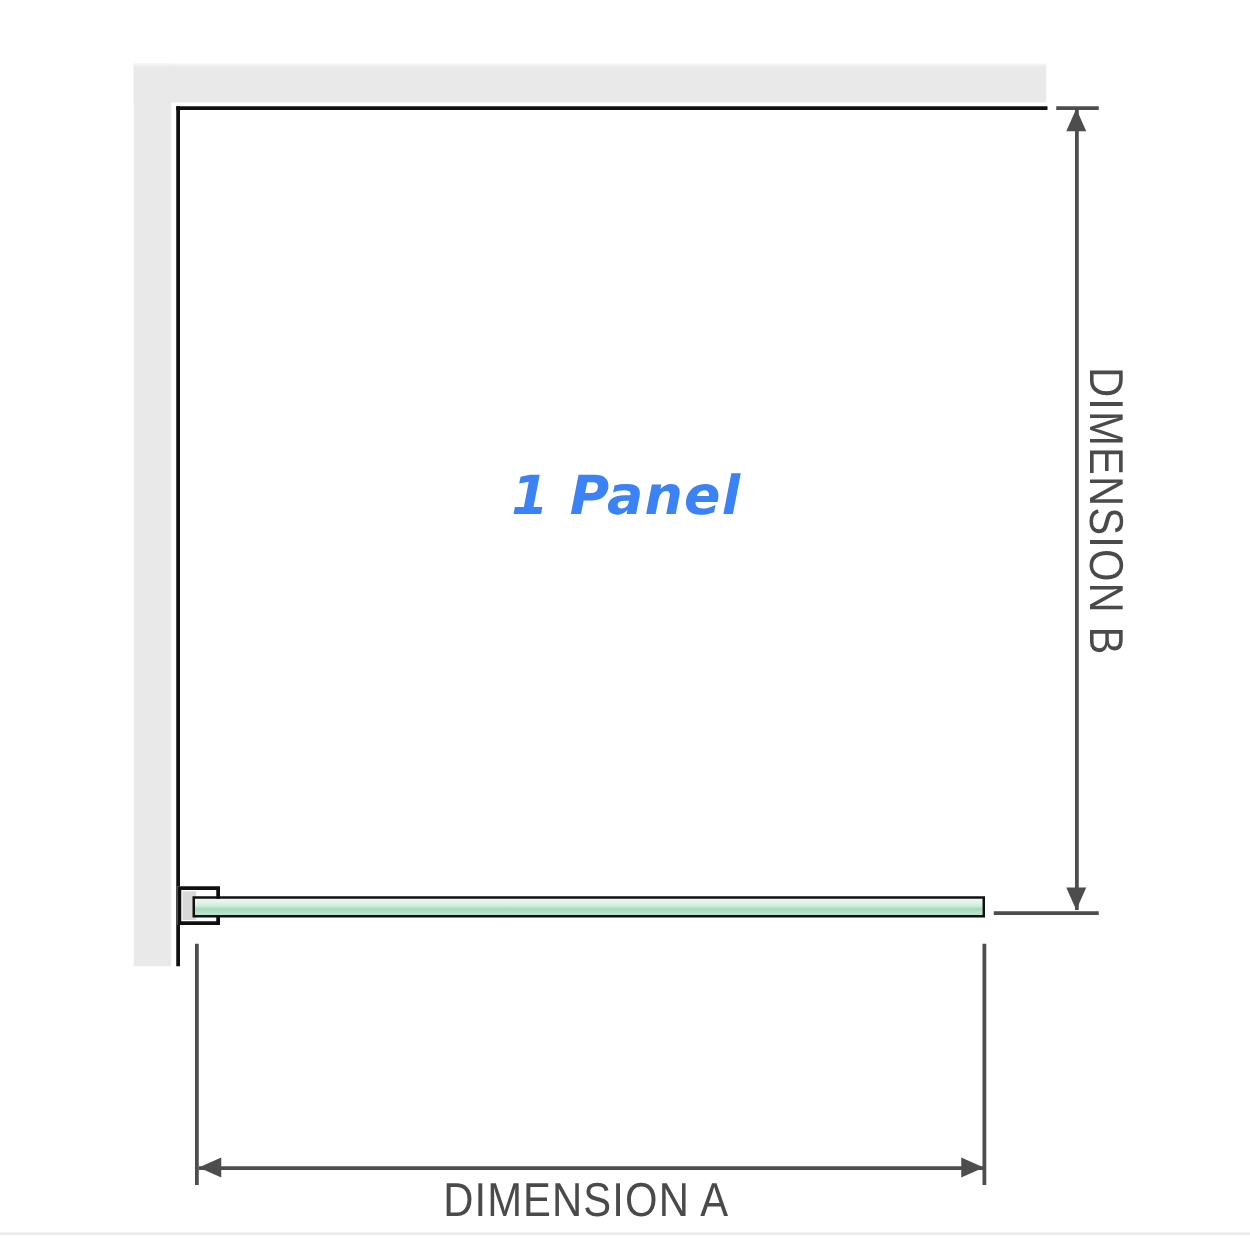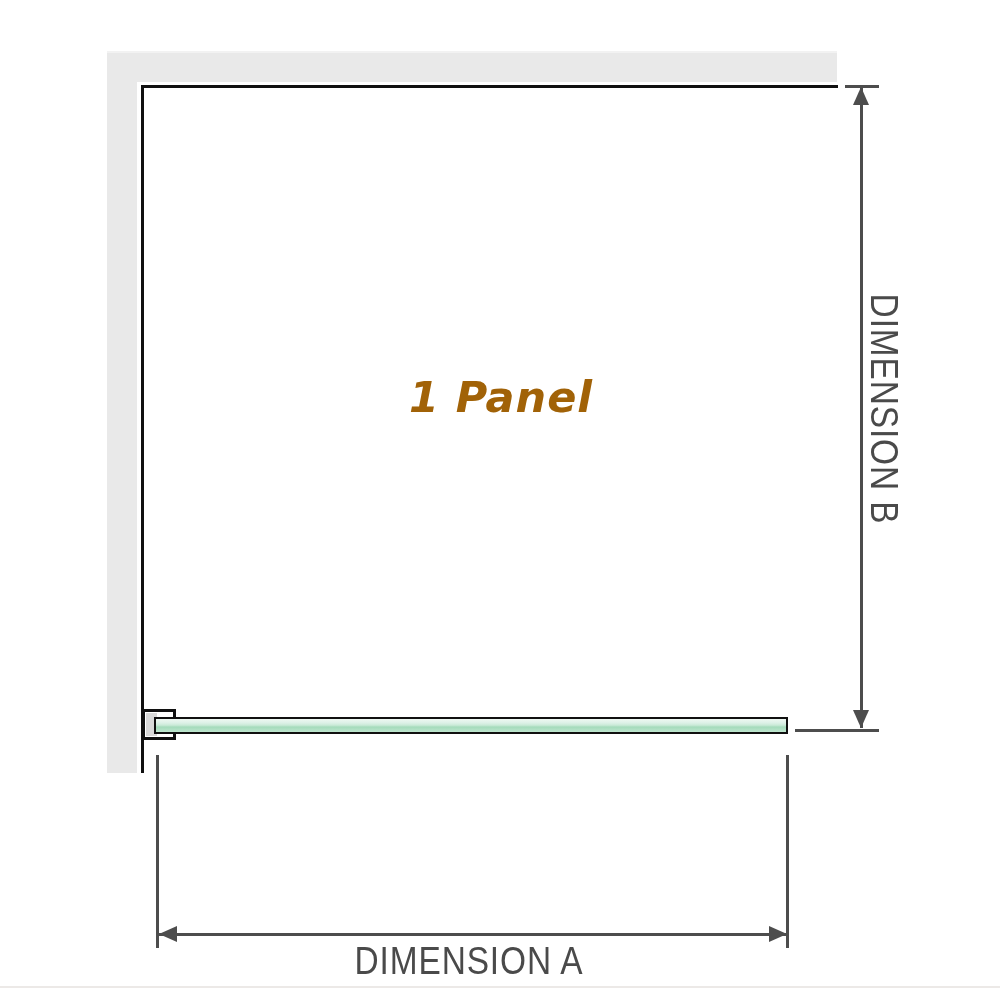--- a/index.html
+++ b/index.html
@@ -103,21 +103,21 @@
     left: 469px; top: 961px;
     transform: translate(-50%, -50%) scaleX(0.88);
   }
   .dimb-label {
     left: 884px; top: 409px;
     transform: translate(-50%, -50%) rotate(90deg) scaleX(0.88);
   }
   .panel-title {
     left: 501px; top: 397px;
     transform: translate(-50%, -50%);
-    color: #a16207;
+    color: #3b82f6;
     font-family: "DejaVu Sans", sans-serif;
     font-style: italic;
     font-weight: bold;
     font-size: 43px;
     letter-spacing: 1px;
     white-space: nowrap;
   }
 
   .bottom-divider {
     left: 0; top: 986px; width: 1000px; height: 2px;

